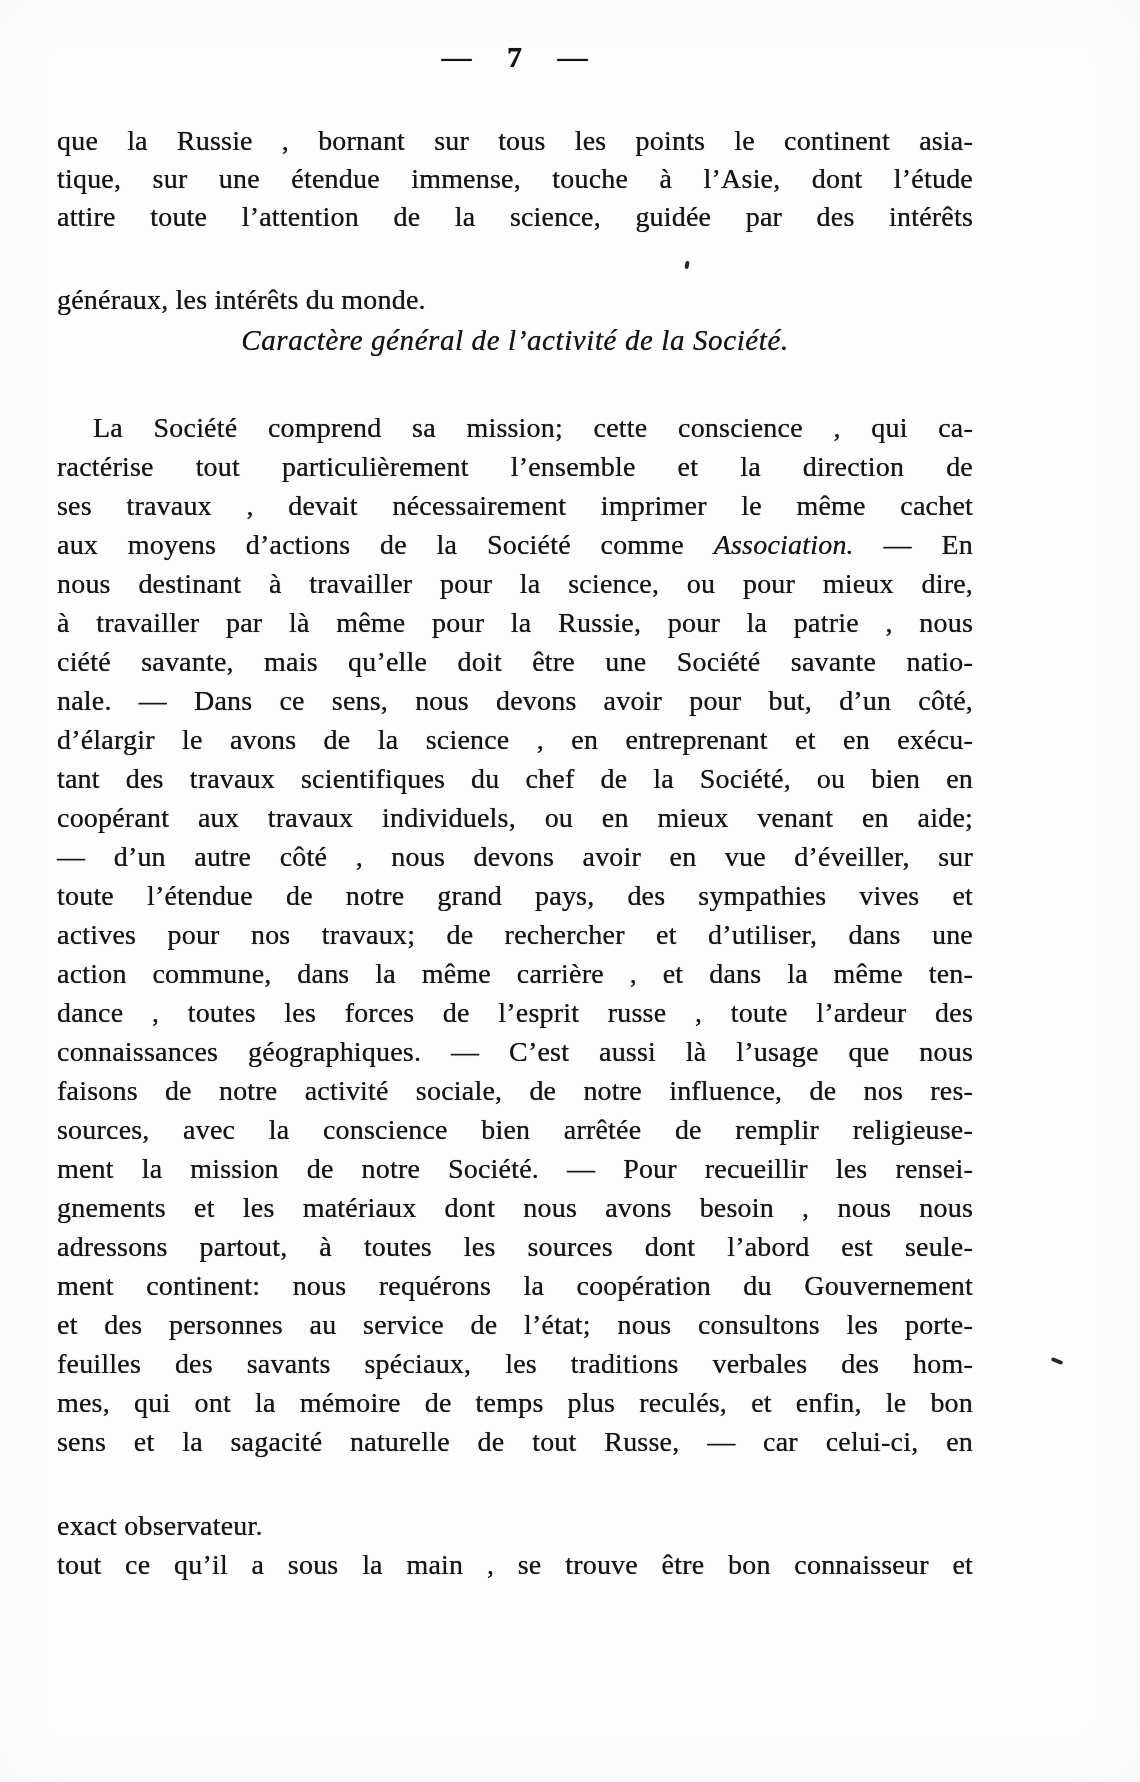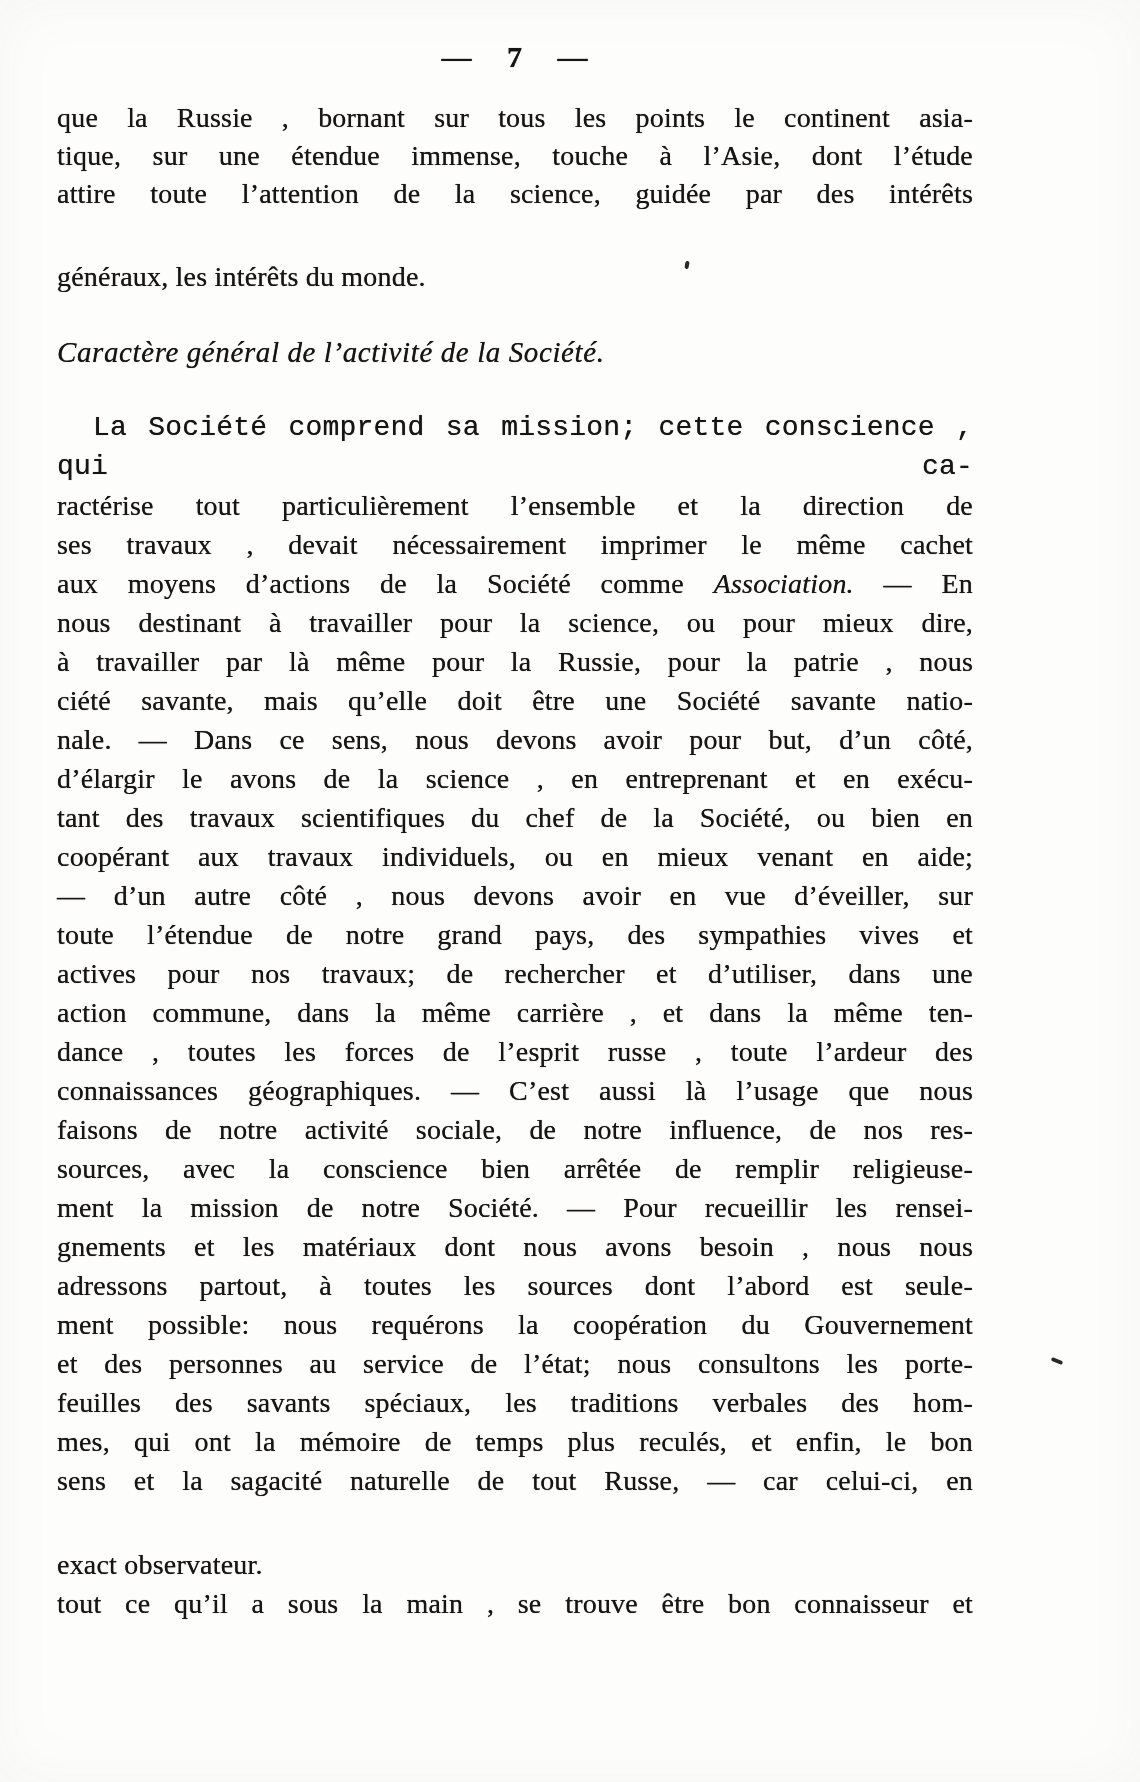--- a/index.html
+++ b/index.html
@@ -31,39 +31,39 @@
     text-shadow: 0 0 0.7px rgba(23,21,19,0.9);
   }
   .para {
     position: absolute;
     left: 57px;
     width: 916px;
     font-size: 28px;
     letter-spacing: 0.2px;
     text-shadow: 0 0 0.7px rgba(23,21,19,0.85);
   }
-  .p1 { top: 99px; line-height: 38px; }
+  .p1 { top: 122px; line-height: 38px; }
   .p2 { top: 408px; line-height: 39px; }
   .heading {
     position: absolute;
-    top: 336px;
+    top: 324px;
     left: 57px;
     width: 916px;
-    text-align: left;
+    text-align: center;
     font-style: italic;
     font-size: 29px;
     letter-spacing: 0.6px;
     text-shadow: 0 0 0.7px rgba(23,21,19,0.85);
   }
   .line {
     text-align: justify;
     text-align-last: justify;
   }
   .line.last { text-align-last: left; margin-top: 45px; }
-  .indent-first .line:first-child { text-indent: 36px; font-family: Liberation Mono, monospace; }
+  .indent-first .line:first-child { text-indent: 36px; }
   .it { font-style: italic; }
   .speck {
     position: absolute;
     background: #2a2724;
     border-radius: 2px;
   }
   .speck1 {
     left: 685px; top: 261px;
     width: 4px; height: 8px;
     transform: rotate(10deg);
@@ -105,21 +105,21 @@
       <div class="line">toute l’étendue de notre grand pays, des sympathies vives et</div>
       <div class="line">actives pour nos travaux; de rechercher et d’utiliser, dans une</div>
       <div class="line">action commune, dans la même carrière , et dans la même ten-</div>
       <div class="line">dance , toutes les forces de l’esprit russe , toute l’ardeur des</div>
       <div class="line">connaissances géographiques. — C’est aussi là l’usage que nous</div>
       <div class="line">faisons de notre activité sociale, de notre influence, de nos res-</div>
       <div class="line">sources, avec la conscience bien arrêtée de remplir religieuse-</div>
       <div class="line">ment la mission de notre Société. — Pour recueillir les rensei-</div>
       <div class="line">gnements et les matériaux dont nous avons besoin , nous nous</div>
       <div class="line">adressons partout, à toutes les sources dont l’abord est seule-</div>
-      <div class="line">ment possible: nous requérons la coopération du Gouvernement</div>
+      <div class="line">ment continent: nous requérons la coopération du Gouvernement</div>
       <div class="line">et des personnes au service de l’état; nous consultons les porte-</div>
       <div class="line">feuilles des savants spéciaux, les traditions verbales des hom-</div>
       <div class="line">mes, qui ont la mémoire de temps plus reculés, et enfin, le bon</div>
       <div class="line">sens et la sagacité naturelle de tout Russe, — car celui-ci, en</div>
       <div class="line last">exact observateur.</div>
       <div class="line">tout ce qu’il a sous la main , se trouve être bon connaisseur et</div>
     </div>
 
   <div class="speck speck1"></div>
   <div class="speck speck2"></div>

